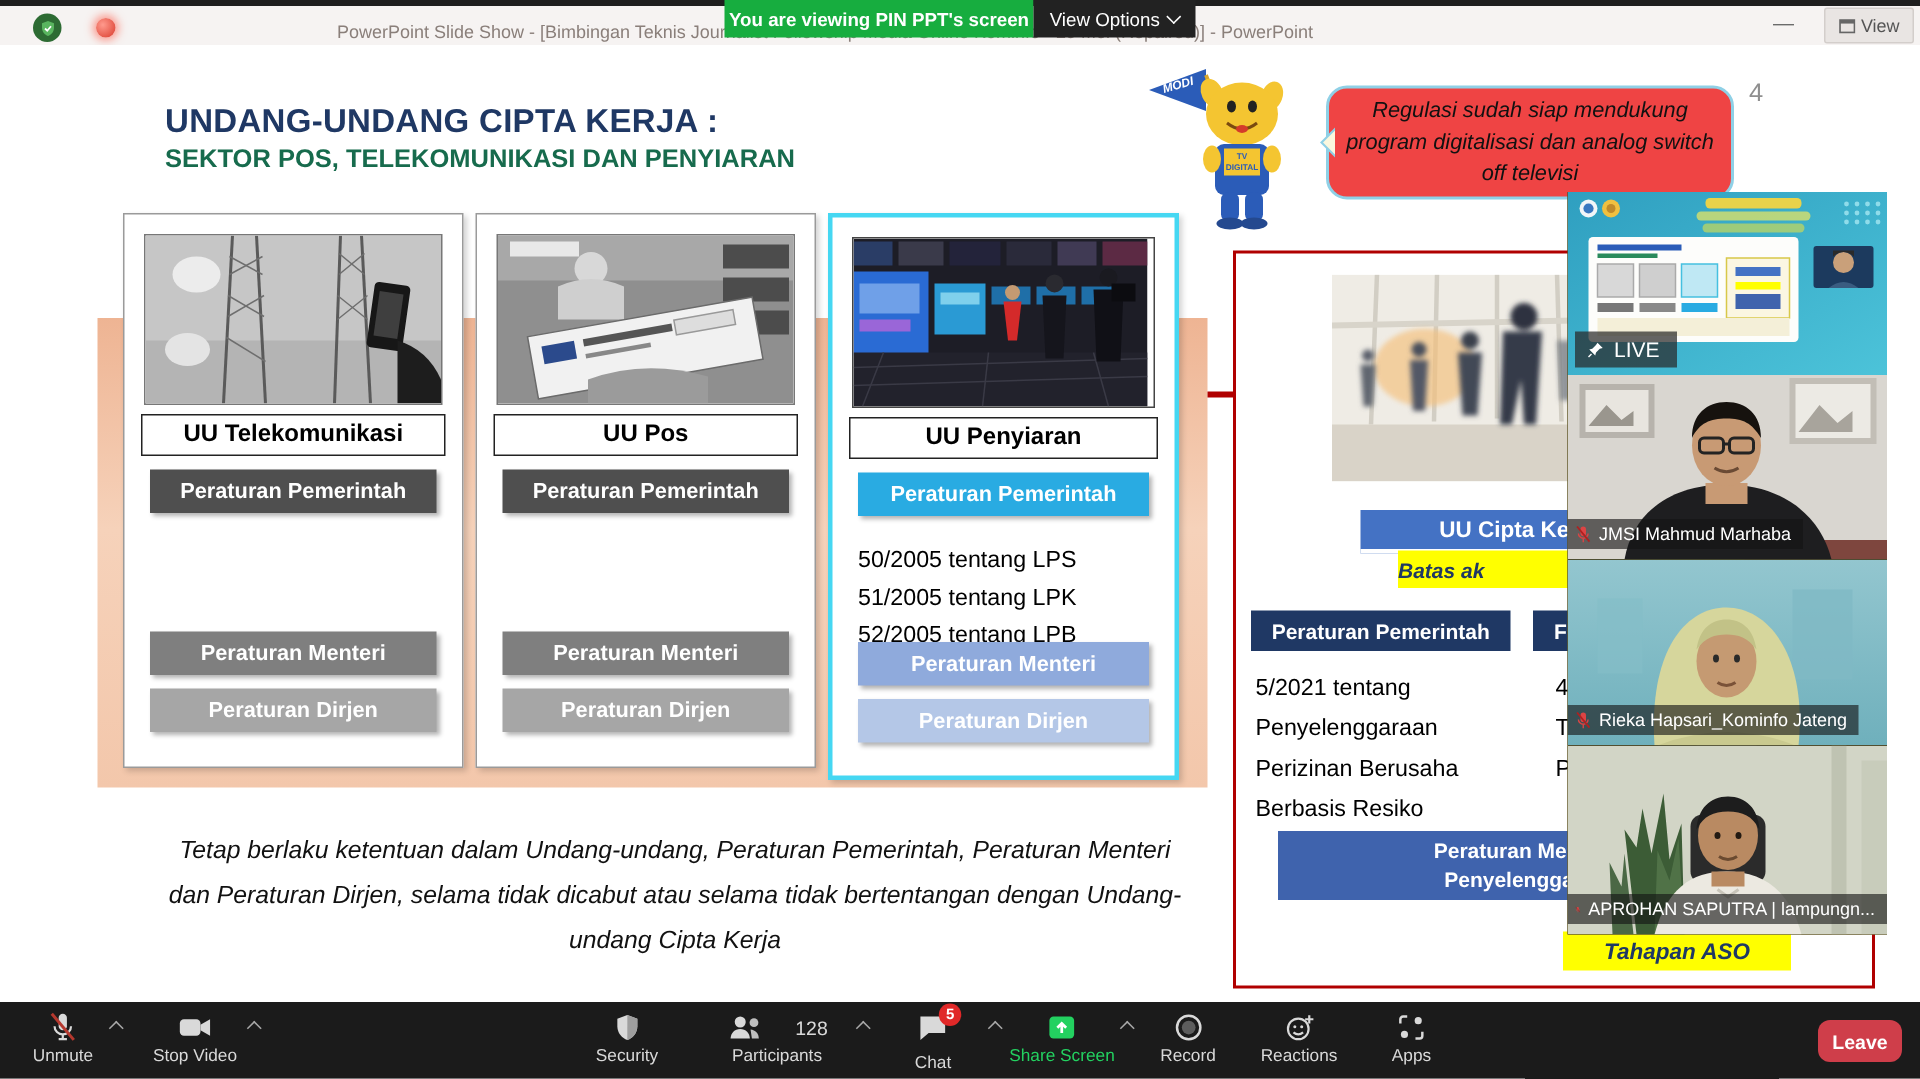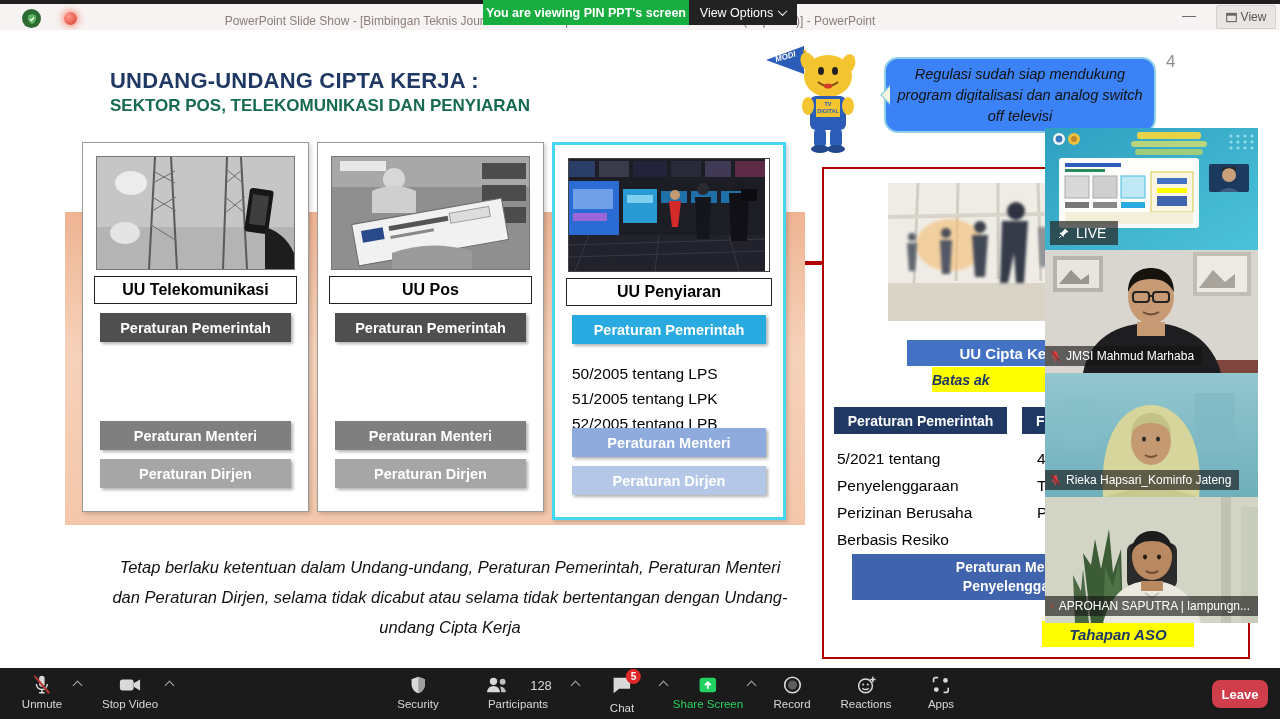--- a/index.html
+++ b/index.html
@@ -24,21 +24,21 @@
   .min-btn{position:absolute;top:6px;left:1176px;width:26px;height:20px;color:#6b6b6b;font-size:14px;text-align:center;line-height:18px;}
   .view-btn{position:absolute;top:5px;left:1216px;width:58px;height:22px;background:#e9e5e3;border:1px solid #d3cecb;
             color:#555;font-size:12px;display:flex;align-items:center;justify-content:center;gap:4px;border-radius:2px;}
 
   
   .slide{position:absolute;top:30px;left:0;width:1280px;height:638px;background:#ffffff;}
   .slide-title{position:absolute;top:38px;left:110px;font-size:22px;font-weight:bold;color:#1f3864;letter-spacing:.2px;}
   .slide-subtitle{position:absolute;top:66px;left:110px;font-size:17px;font-weight:bold;color:#176b4d;}
   .page-num{position:absolute;top:22px;left:1166px;font-size:17px;color:#8f8f8f;}
 
-  .bubble{position:absolute;top:27px;left:884px;width:272px;height:76px;background:#3b82f6;border:2px solid #8fd0e6;
+  .bubble{position:absolute;top:27px;left:884px;width:272px;height:76px;background:#ef4444;border:2px solid #8fd0e6;
           border-radius:14px;display:flex;align-items:center;justify-content:center;padding:4px 10px;box-sizing:border-box;}
   .bubble:before{content:"";position:absolute;left:-16px;top:26px;border:10px solid transparent;border-right-color:#8fd0e6;}
   .bubble:after{content:"";position:absolute;left:-12px;top:28px;border:8px solid transparent;border-right-color:#fbf7de;}
   .bubble-text{font-size:14.5px;font-style:italic;color:#111;text-align:center;line-height:21px;}
 
   .salmon-band{position:absolute;top:182px;left:65px;width:740px;height:313px;
                background:linear-gradient(180deg,#eeb493 0%,#f6d2ba 45%,#f3c7ab 100%);}
 
   .col-box{position:absolute;top:112px;width:225px;height:368px;background:#fff;border:1px solid #9a9a9a;box-shadow:2px 2px 4px rgba(0,0,0,.18);}
   .col-box.cyan{border:3px solid #45d7f2;height:372px;width:228px;}

